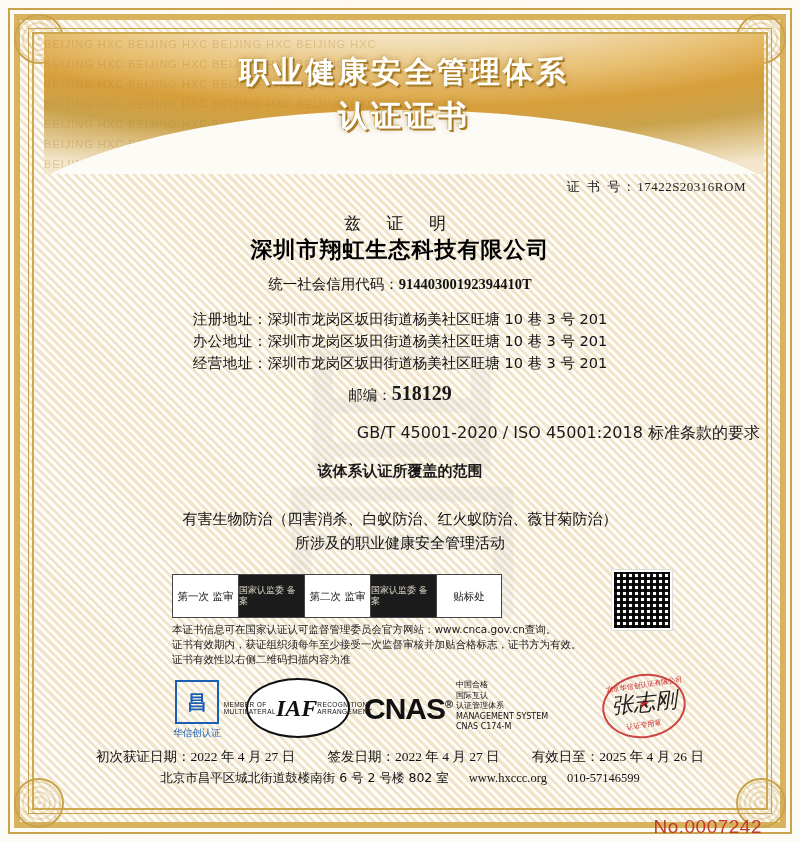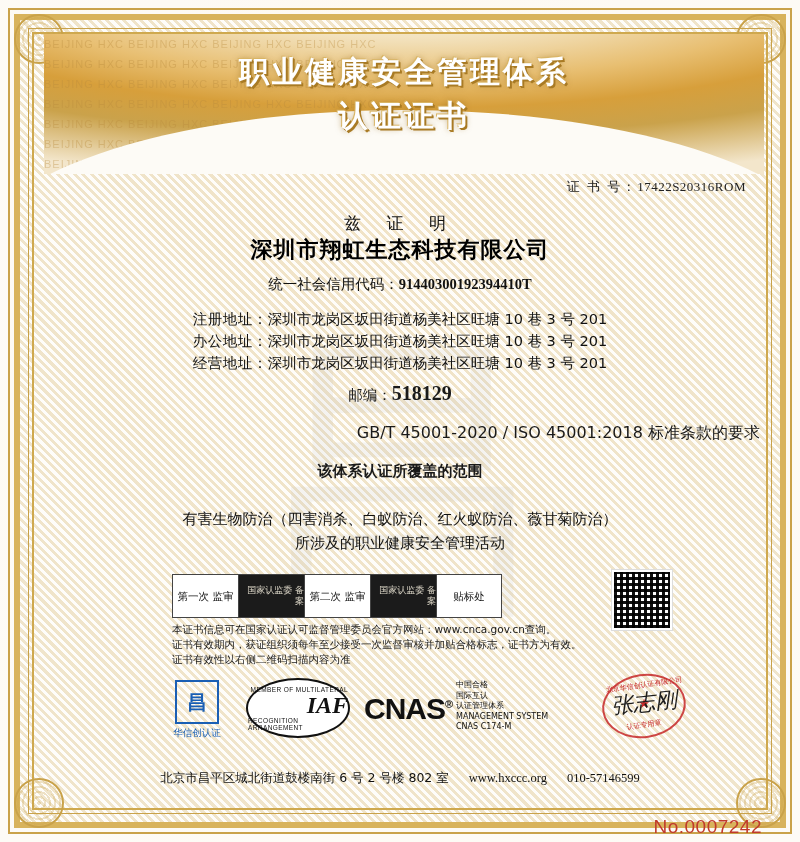--- a/index.html
+++ b/index.html
@@ -182,21 +182,21 @@
   
   .surv{
     position:absolute;left:172px;top:574px;
     display:flex;
   }
   .surv-box{
     width:65px;height:42px;
     border:1px solid #444;
     margin-right:-1px;
     display:flex;align-items:center;justify-content:center;
-    text-align:right;
+    text-align:left;
     font-size:10.5px;line-height:13px;
     font-family:"DejaVu Sans",sans-serif;
     background:#fff;
     color:#111;
   }
   .surv-box.stamped{
     background:#1b1b1b;
     color:#e9e3d3;
     position:relative;
   }
@@ -243,22 +243,21 @@
     font-size:20px;font-weight:bold;color:#1a5fb4;
     font-family:"DejaVu Sans",sans-serif;
   }
   .logo-hxc .cap{
     margin-top:3px;font-size:9.5px;color:#1a5fb4;
     font-family:Liberation Mono, monospace;
   }
   .logo-iaf{
     position:absolute;left:78px;top:0;width:100px;height:56px;
     border:2px solid #111;border-radius:50%;
-    display:flex;align-items:flex-end;justify-content:center;
-    flex-direction:column;
+    display:flex;align-items:center;justify-content:center;
     background:#fff;
   }
   .logo-iaf .ring-top,.logo-iaf .ring-bot{
     font-size:6.5px;letter-spacing:.4px;
     font-family:"Liberation Sans",sans-serif;color:#111;
   }
   .logo-iaf .iaf{
     font-size:24px;font-weight:bold;font-style:italic;
     font-family:"Liberation Serif",serif;color:#111;
     line-height:24px;
@@ -462,20 +461,31 @@
 CNAS C174-M</div>
     <div class="seal">
       <div class="ellipse"></div>
       <div class="ring-txt">北京华信创认证有限公司</div>
       <div class="star">★</div>
       <div class="sign">张志刚</div>
       <div class="bot-txt">认证专用章</div>
     </div>
   </div>
 
+  <div class="dates">
+    <span class="seg">
+      <span>初次获证日期：</span><span class="d">2022 年 4 月 27 日</span>
+    </span>
+    <span class="seg">
+      <span>签发日期：</span><span class="d">2022 年 4 月 27 日</span>
+    </span>
+    <span class="seg">
+      <span>有效日至：</span><span class="d">2025 年 4 月 26 日</span>
+    </span>
+  </div>
 
   <div class="address-line">
     <span>北京市昌平区城北街道鼓楼南街 6 号 2 号楼 802 室</span><span class="sp"></span><span class="url">www.hxccc.org</span><span class="sp"></span><span class="url">010-57146599</span>
   </div>
 
   <div class="serial">
     <span>No.</span><span>0007242</span>
   </div>
 
 </div>

